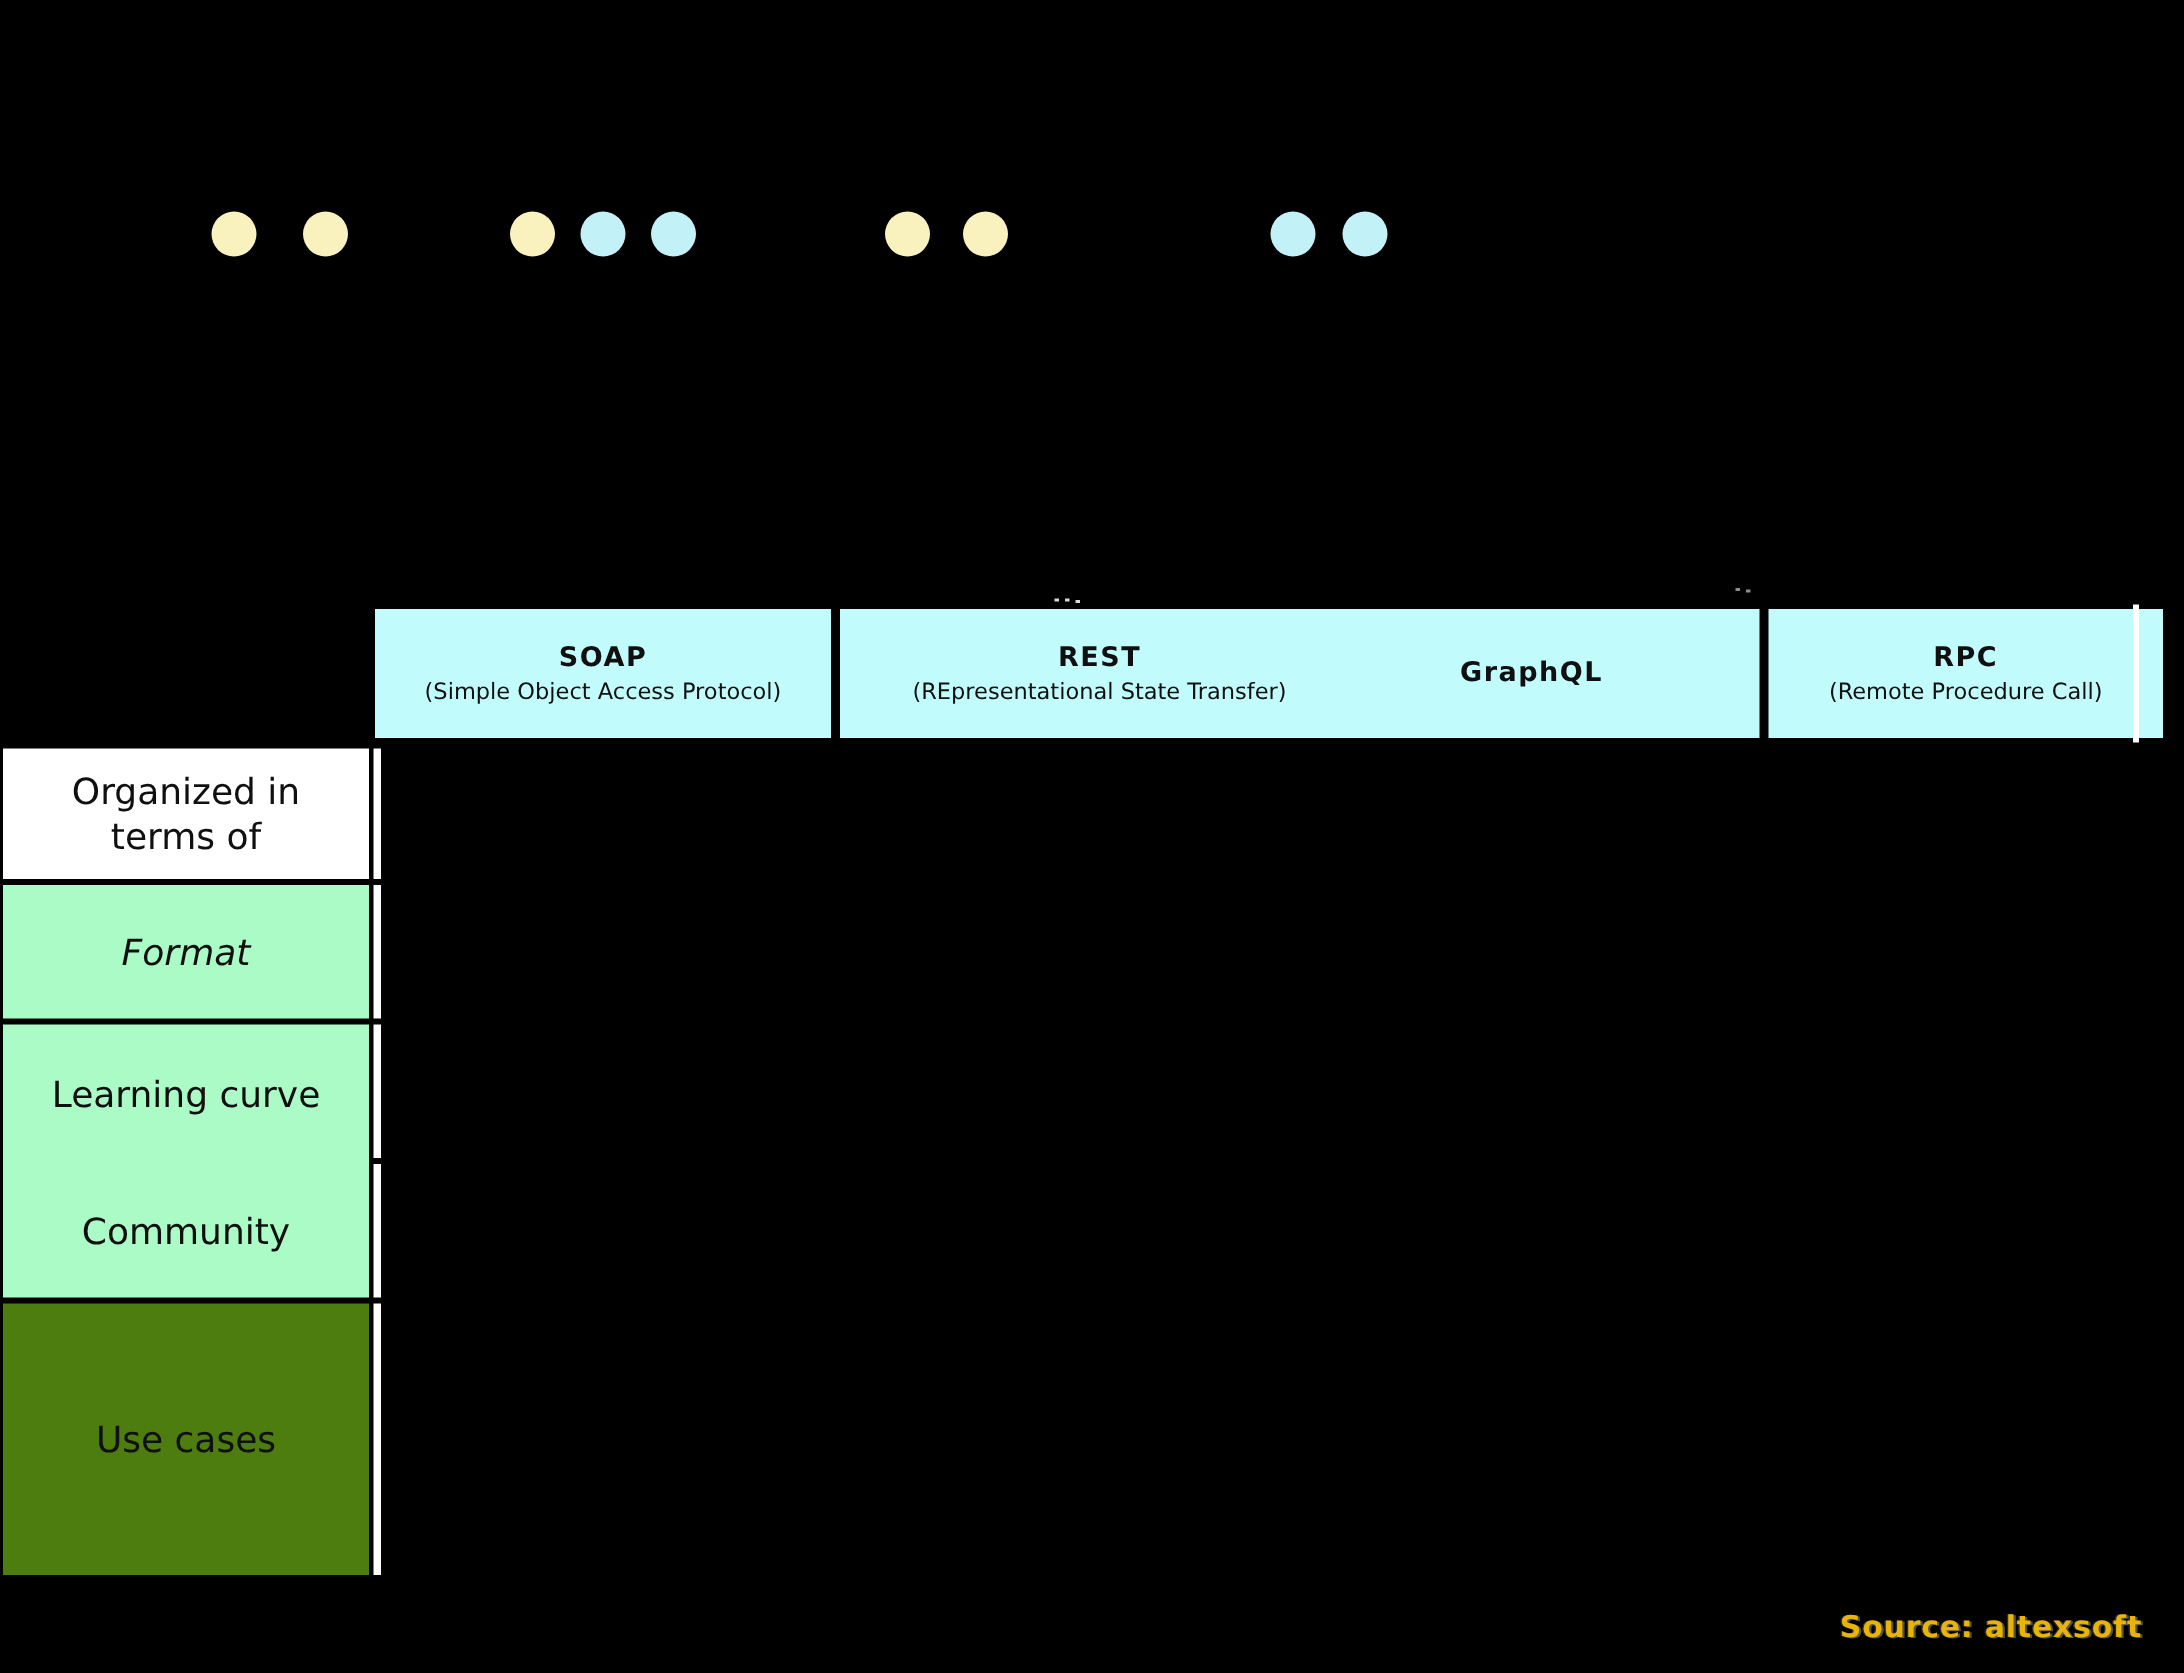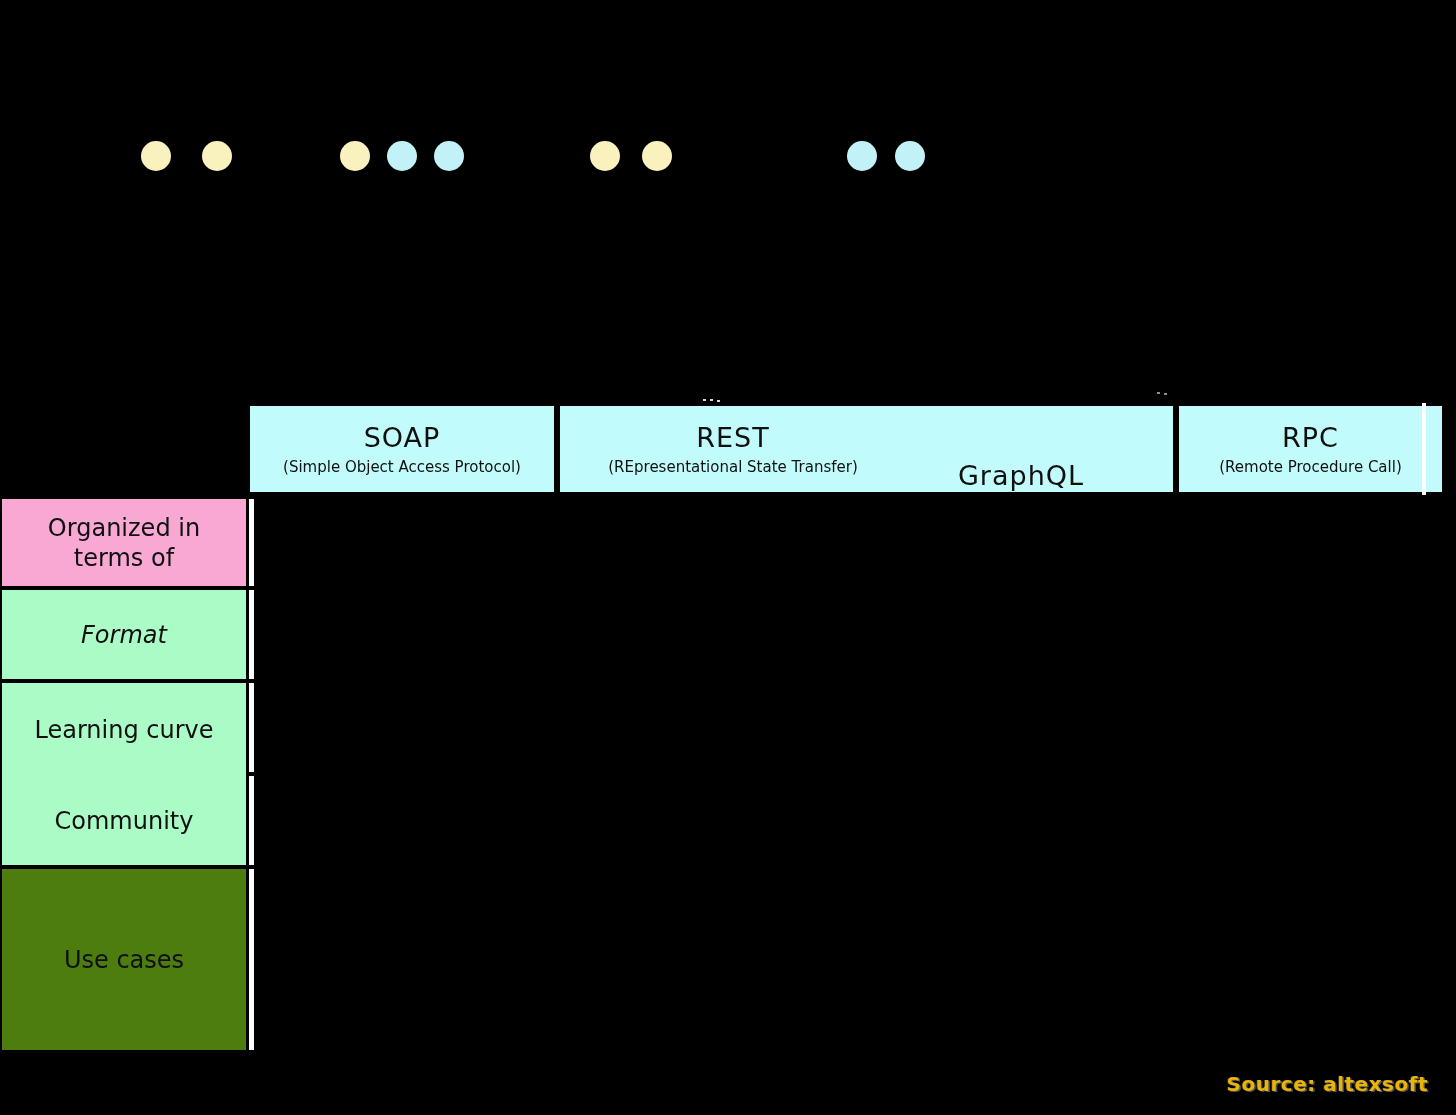--- a/index.html
+++ b/index.html
@@ -31,21 +31,21 @@
     display: flex;
     flex-direction: column;
     align-items: center;
     justify-content: center;
     text-align: center;
   }
   #h-soap    { left: 250px;  width: 304px; }
   #h-rest    { left: 560px;  width: 346px; }
   #h-graphql { left: 869px;  width: 304px; }
   #h-rpc     { left: 1179px; width: 263px; }
-  .htitle { font-size: 27px; line-height: 1.2; letter-spacing: 1px; }
+  .htitle { font-size: 18px; line-height: 1.2; letter-spacing: 1px; font-weight: bold; }
   .hsub   { font-size: 15px; margin-top: 3px; }
   .hsub:empty { display: none; }
 
   
   .rcell {
     position: absolute;
     left: 2px;
     width: 244px;
     background: #ABFBC6;
     display: flex;
@@ -126,34 +126,34 @@
     </div>
 
   <div class="hcell" id="h-soap" style="background: rgb(194, 251, 251);">
     <div class="htitle">SOAP</div>
     <div class="hsub">(Simple Object Access Protocol)</div>
   </div>
   <div class="hcell" id="h-rest" style="background: rgb(194, 251, 251);">
     <div class="htitle">REST</div>
     <div class="hsub">(REpresentational State Transfer)</div>
   </div>
-  <div class="hcell" id="h-graphql" style="background: rgb(194, 251, 251); justify-content: flex-end;">
+  <div class="hcell" id="h-graphql" style="background: rgb(194, 251, 251);">
     <div class="htitle">GraphQL</div>
 
   </div>
   <div class="hcell" id="h-rpc" style="background: rgb(194, 251, 251);">
     <div class="htitle">RPC</div>
     <div class="hsub">(Remote Procedure Call)</div>
   </div>
 
   <div class="wstrip" id="wr"></div>
 
   <div id="table-body"></div>
 
-  <div class="rcell" id="r1" style="background: #f9a8d4;">Organized in terms of</div>
+  <div class="rcell" id="r1" style="background: #ffffff;">Organized in terms of</div>
   <div class="rcell" id="r2" style="background: rgb(171, 251, 198); font-style: italic;">Format</div>
   <div class="rcell" id="r3" style="background: rgb(171, 251, 198);">Learning curve</div>
   <div class="rcell" id="r4" style="background: rgb(171, 251, 198);">Community</div>
   <div class="rcell" id="r5" style="background: #4d7c0f;">Use cases</div>
 
   <div class="wstrip" id="w1"></div>
   <div class="wstrip" id="w2"></div>
   <div class="wstrip" id="w3"></div>
   <div class="wstrip" id="w4"></div>
   <div class="wstrip" id="w5"></div>

